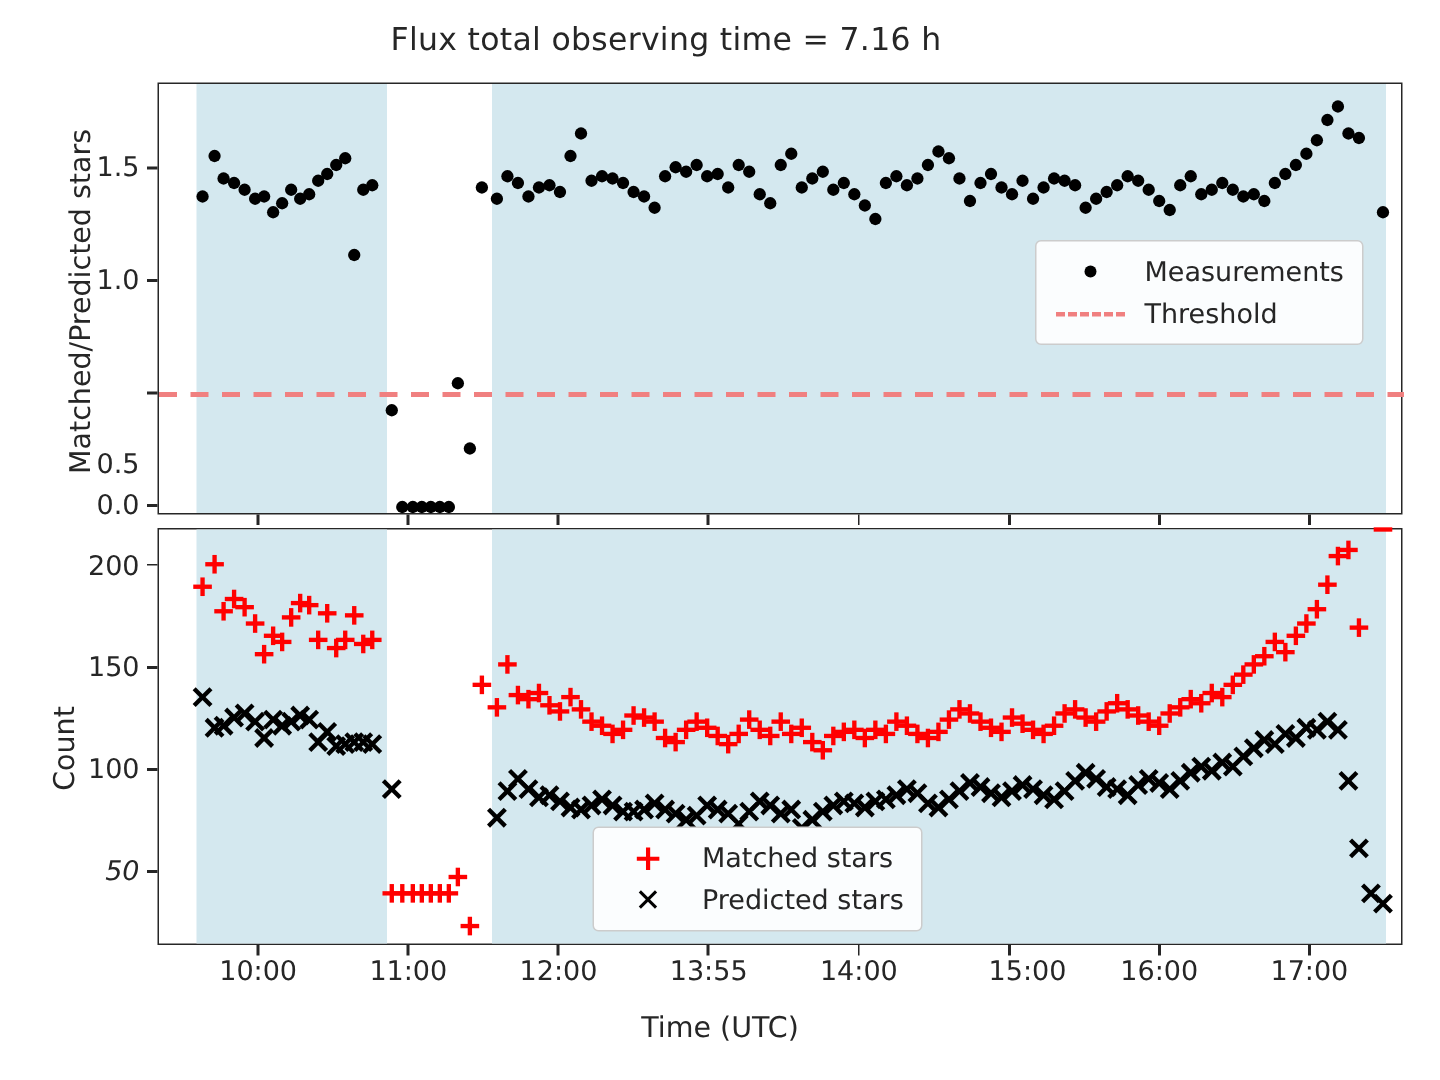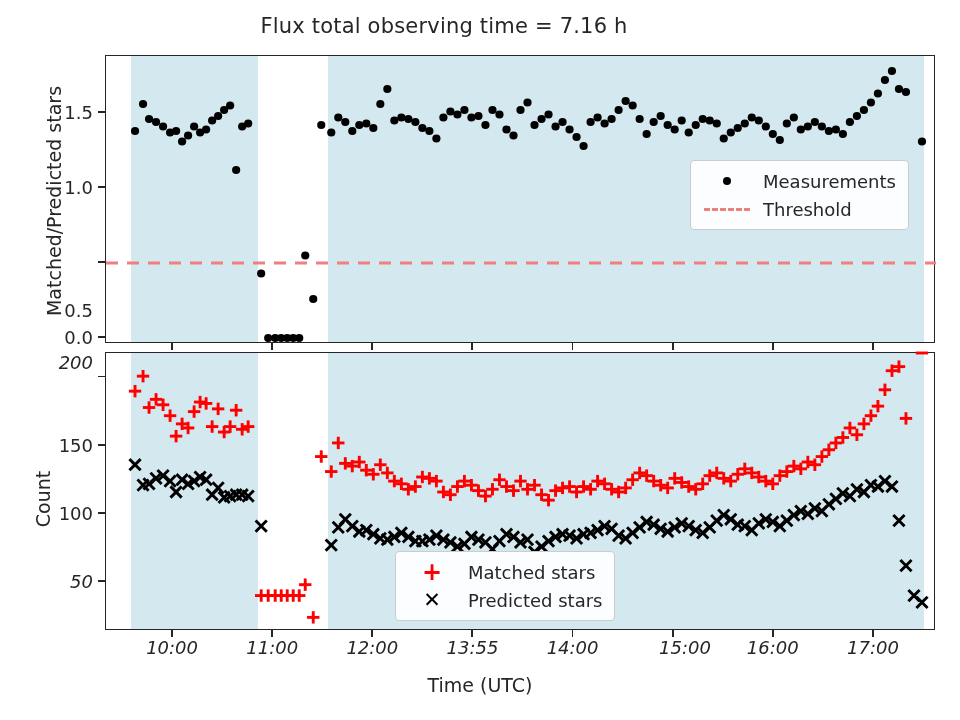--- a/index.html
+++ b/index.html
@@ -6,21 +6,21 @@
   body{width:960px;height:720px;font-family:"DejaVu Sans",sans-serif;color:#000;}
   #fig{position:relative;width:960px;height:720px;overflow:hidden;background:#fff;}
   .title{position:absolute;left:0;top:14px;width:888px;text-align:center;font-size:21px;color:#262626;letter-spacing:.2px;}
   .axes{position:absolute;border:1.9px solid #262626;background:#fff;box-sizing:border-box;}
   #axTop{left:105px;top:55px;width:830px;height:288px;}
   #axBot{left:105px;top:352px;width:830px;height:278px;}
   .shade{position:absolute;top:0;bottom:0;background:#d4e8ef;}
   .svgl{position:absolute;left:0;top:0;width:100%;height:100%;overflow:visible;}
   .ylab{position:absolute;font-size:19px;color:#262626;transform-origin:50% 50%;white-space:nowrap;}
   .ytick{position:absolute;right:0;font-size:18px;color:#262626;text-align:right;white-space:nowrap;transform:translateY(-50%);}
-  .xtick{position:absolute;font-size:18px;color:#262626;text-align:center;transform:translateX(-50%);white-space:nowrap;font-style:italic;}
+  .xtick{position:absolute;font-size:18px;color:#262626;text-align:center;transform:translateX(-50%);white-space:nowrap;}
   .xlab{position:absolute;font-size:19px;color:#262626;text-align:center;width:960px;left:0;}
   .tickmark{position:absolute;background:#262626;}
   .legend{position:absolute;background:#fbfdfe;border:1px solid #cccccc;border-radius:4px;padding:6px 12px 6px 8px;box-shadow:0 0 0 0 rgba(0,0,0,0);}
   .legrow{display:flex;align-items:center;height:28px;}
   .legkey{width:56px;display:flex;align-items:center;justify-content:center;}
   .legtxt{font-size:18px;color:#262626;padding-left:8px;white-space:nowrap;}
   .dash{width:46px;height:0;border-top:3.2px dashed #f08080;}
   .dot{width:8px;height:8px;border-radius:50%;background:#000;}
   .plusico{color:#ff0000;font-size:24px;font-weight:bold;line-height:1;font-family:"DejaVu Sans",sans-serif;}
   .exico{color:#000;font-size:21px;font-weight:bold;line-height:1;font-family:"DejaVu Sans",sans-serif;}
@@ -632,21 +632,21 @@
           <line x1="802.3734620024123" y1="248.16862745098038" x2="813.5734620024124" y2="236.9686274509804" stroke="#000000" stroke-width="2.9"></line>
           <line x1="810.3831121833534" y1="243.78235294117647" x2="821.5831121833535" y2="254.98235294117646" stroke="#000000" stroke-width="2.9"></line>
           <line x1="810.3831121833534" y1="254.98235294117646" x2="821.5831121833535" y2="243.78235294117647" stroke="#000000" stroke-width="2.9"></line>
         </g>
       </svg>
   </div>
   <div id="ytBot">
       <div class="ytick" style="top: 580.941px; left: 0px; width: 93px; font-style: italic;">50</div>
       <div class="ytick" style="top: 512.804px; left: 0px; width: 93px;">100</div>
       <div class="ytick" style="top: 444.667px; left: 0px; width: 93px;">150</div>
-      <div class="ytick" style="top: 362px; left: 0px; width: 93px; font-style: italic;">200</div>
+      <div class="ytick" style="top: 378px; left: 0px; width: 93px;">200</div>
     </div>
   <div id="tkBot">
       <div class="tickmark" style="left: 98px; top: 579.941px; width: 7px; height: 1.9px;"></div>
       <div class="tickmark" style="left: 98px; top: 511.804px; width: 7px; height: 1.9px;"></div>
       <div class="tickmark" style="left: 98px; top: 443.667px; width: 7px; height: 1.9px;"></div>
       <div class="tickmark" style="left: 98px; top: 375.529px; width: 7px; height: 1.9px;"></div>
     </div>
   <div class="ylab" id="ylabBot" style="left:-42px;top:488px;width:170px;text-align:center;transform:rotate(-90deg);">Count</div>
 
   <div class="legend" id="legBot">

